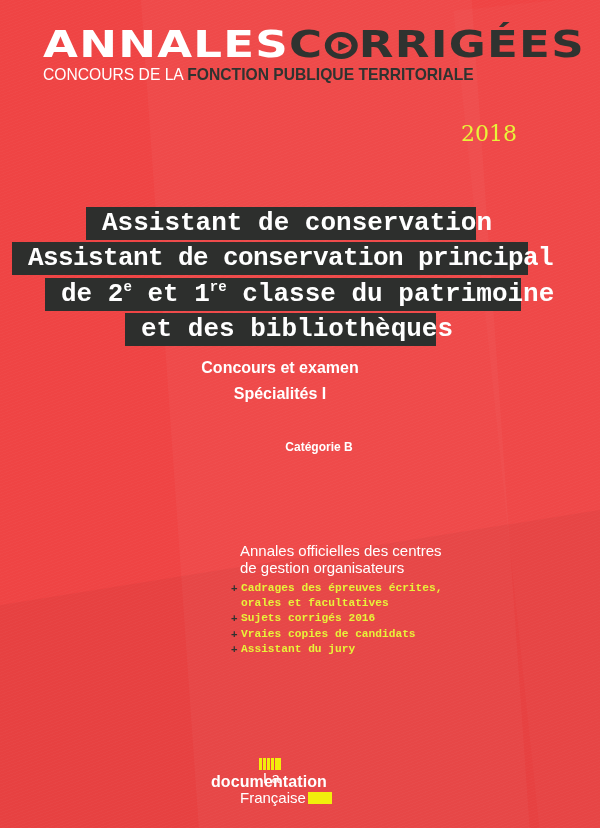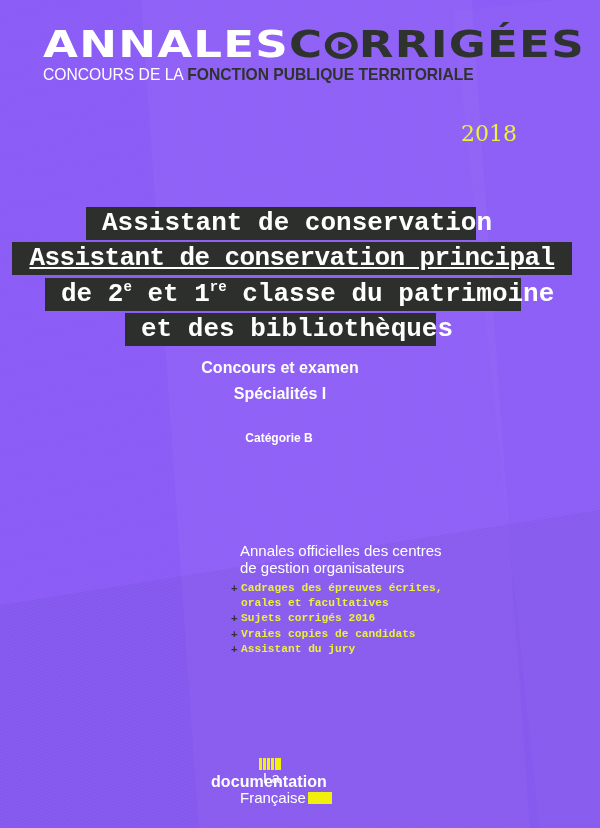--- a/index.html
+++ b/index.html
@@ -1,17 +1,17 @@
 <!DOCTYPE html>
 <html><head>
   <meta charset="utf-8">
   <style>
     html, body { margin: 0; padding: 0; }
     body { width: 600px; height: 828px; overflow: hidden; background: #4e9a57; position: relative; font-family: "Liberation Sans", sans-serif; }
-    .cover { position: absolute; inset: 0; background: #8b5cf6; overflow: hidden; }
+    .cover { position: absolute; inset: 0; background: #ef4444; overflow: hidden; }
     .panel { position: absolute; pointer-events: none; }
     .p1 { left: 170px; top: -40px; width: 330px; height: 900px; background: rgba(255,255,255,0.035); transform: rotate(-4deg); }
     .p2 { left: -60px; top: 560px; width: 720px; height: 420px; background: rgba(0,0,0,0.03); transform: rotate(-9deg); }
     .p3 { left: 500px; top: 0; width: 160px; height: 900px; background: rgba(255,255,255,0.025); transform: rotate(-6deg); }
     .lines { position: absolute; inset: 0; background: repeating-linear-gradient(-20deg, rgba(255,255,255,0.018) 0 1px, transparent 1px 3px); pointer-events: none; }
 
     .brand { position: absolute; left: 43px; top: 26px; }
     .brand-main { font-family: "DejaVu Sans", sans-serif; font-weight: bold; font-size: 37px; letter-spacing: 1px; line-height: 1; white-space: nowrap; transform: scaleX(1.22); transform-origin: left; }
     .brand-main .w1 { color: #ffffff; }
     .brand-main .w2 { color: #2f3330; }
@@ -19,29 +19,29 @@
     .brand-main .arrow-o::after { content: ""; position: absolute; left: 6px; top: 4px; border-left: 9px solid #2f3330; border-top: 5px solid transparent; border-bottom: 5px solid transparent; }
     .brand-sub { margin-top: 3px; font-size: 17px; line-height: 1; white-space: nowrap; transform: scaleX(0.92); transform-origin: left; }
     .brand-sub .s1 { color: #ffffff; }
     .brand-sub .s2 { color: #2f3330; font-weight: bold; }
 
     .year { position: absolute; left: 461px; top: 121px; color: #e8f33a; font-family: "DejaVu Serif", serif; font-size: 22px; }
 
     .title-bar { position: absolute; background: #2d2f2d; color: #ffffff; font-family: "Liberation Mono", monospace; font-weight: bold; font-size: 26px; line-height: 33px; height: 33px; text-align: center; white-space: nowrap; padding: 0 16px; box-sizing: border-box; }
     .title-bar sup { font-size: 14px; vertical-align: 10px; line-height: 0; }
     .tb1 { left: 86px; top: 207px; width: 390px; }
-    .tb2 { left: 12px; top: 242px; width: 560px; letter-spacing: -0.6px; text-decoration: underline; }
+    .tb2 { left: 12px; top: 242px; width: 516px; letter-spacing: -0.6px; }
     .tb3 { left: 45px; top: 278px; width: 476px; }
     .tb4 { left: 125px; top: 313px; width: 311px; }
 
     .subtitle { position: absolute; left: 0; width: 560px; text-align: center; color: #ffffff; font-weight: bold; font-size: 16px; }
     .st1 { top: 359px; }
     .st2 { top: 385px; }
     .st3 { top: 410px; left: 0; width: 562px; font-size: 16.5px; }
-    .st4 { top: 431px; font-size: 12px; font-weight: bold; color: #ffffff; width: 558px; }
+    .st4 { top: 440px; font-size: 12px; font-weight: bold; color: #ffffff; width: 558px; margin-left: 40px; }
 
     .annales { position: absolute; left: 240px; top: 542px; color: #ffffff; font-size: 15px; line-height: 17px; }
     .features { position: absolute; left: 231px; top: 581px; list-style: none; margin: 0; padding: 0; }
     .features li { position: relative; padding-left: 10px; font-family: "Liberation Mono", monospace; font-weight: bold; font-size: 11.2px; line-height: 15.2px; color: #e8f33a; }
     .features li .plus { position: absolute; left: 0; top: 0; color: #2f3330; font-family: "Liberation Sans", sans-serif; font-weight: bold; }
     .features li .cont { display: block; }
 
     .logo { position: absolute; left: 211px; top: 758px; color: #ffffff; }
     .logo-row1 { display: flex; align-items: center; height: 16px; flex-direction: column; }
     .bars { display: flex; gap: 1px; margin-right: 3px; }

